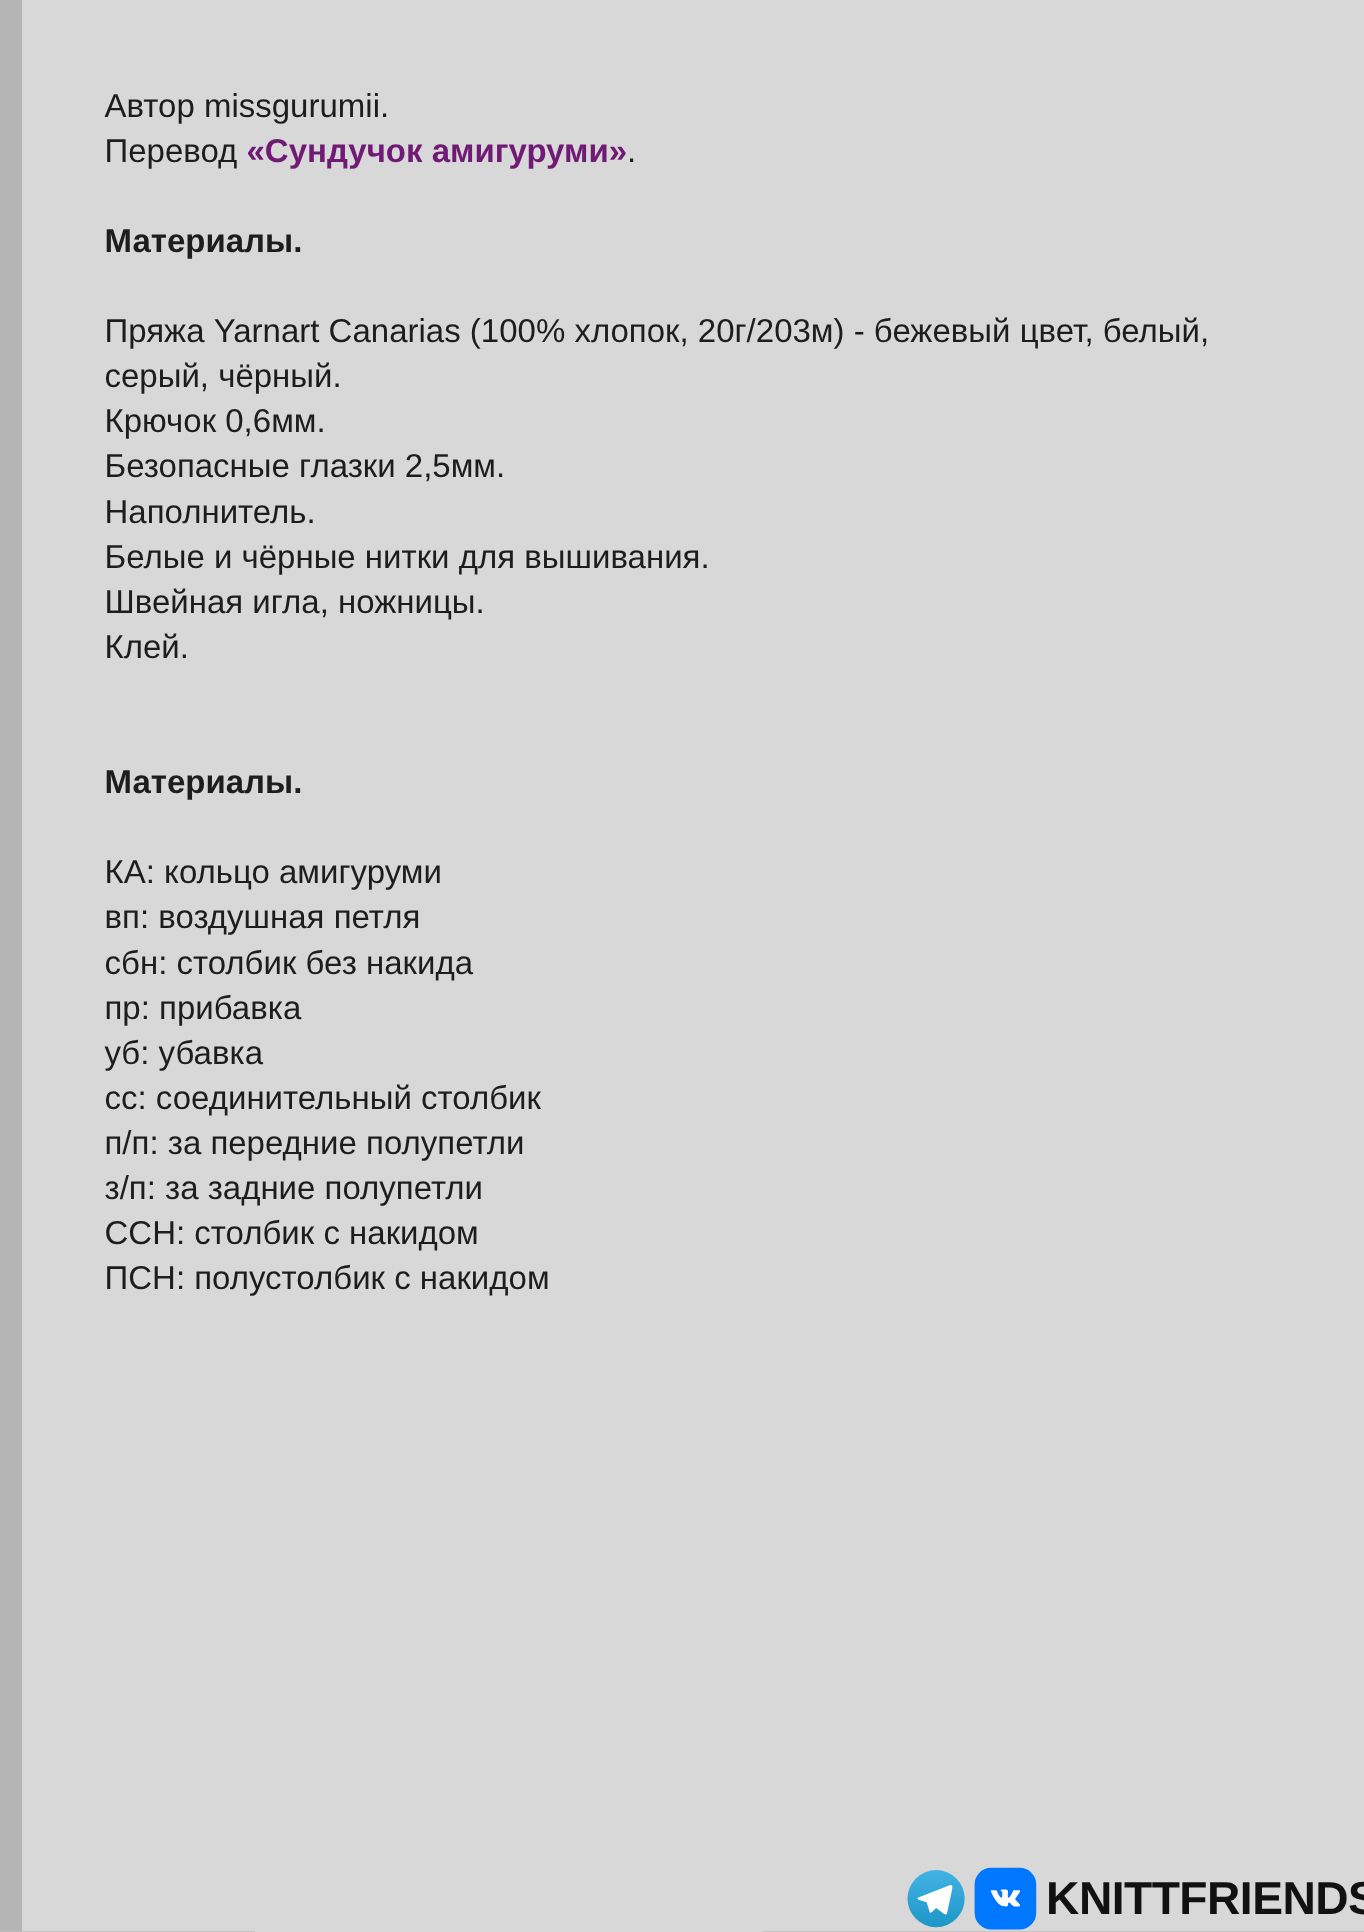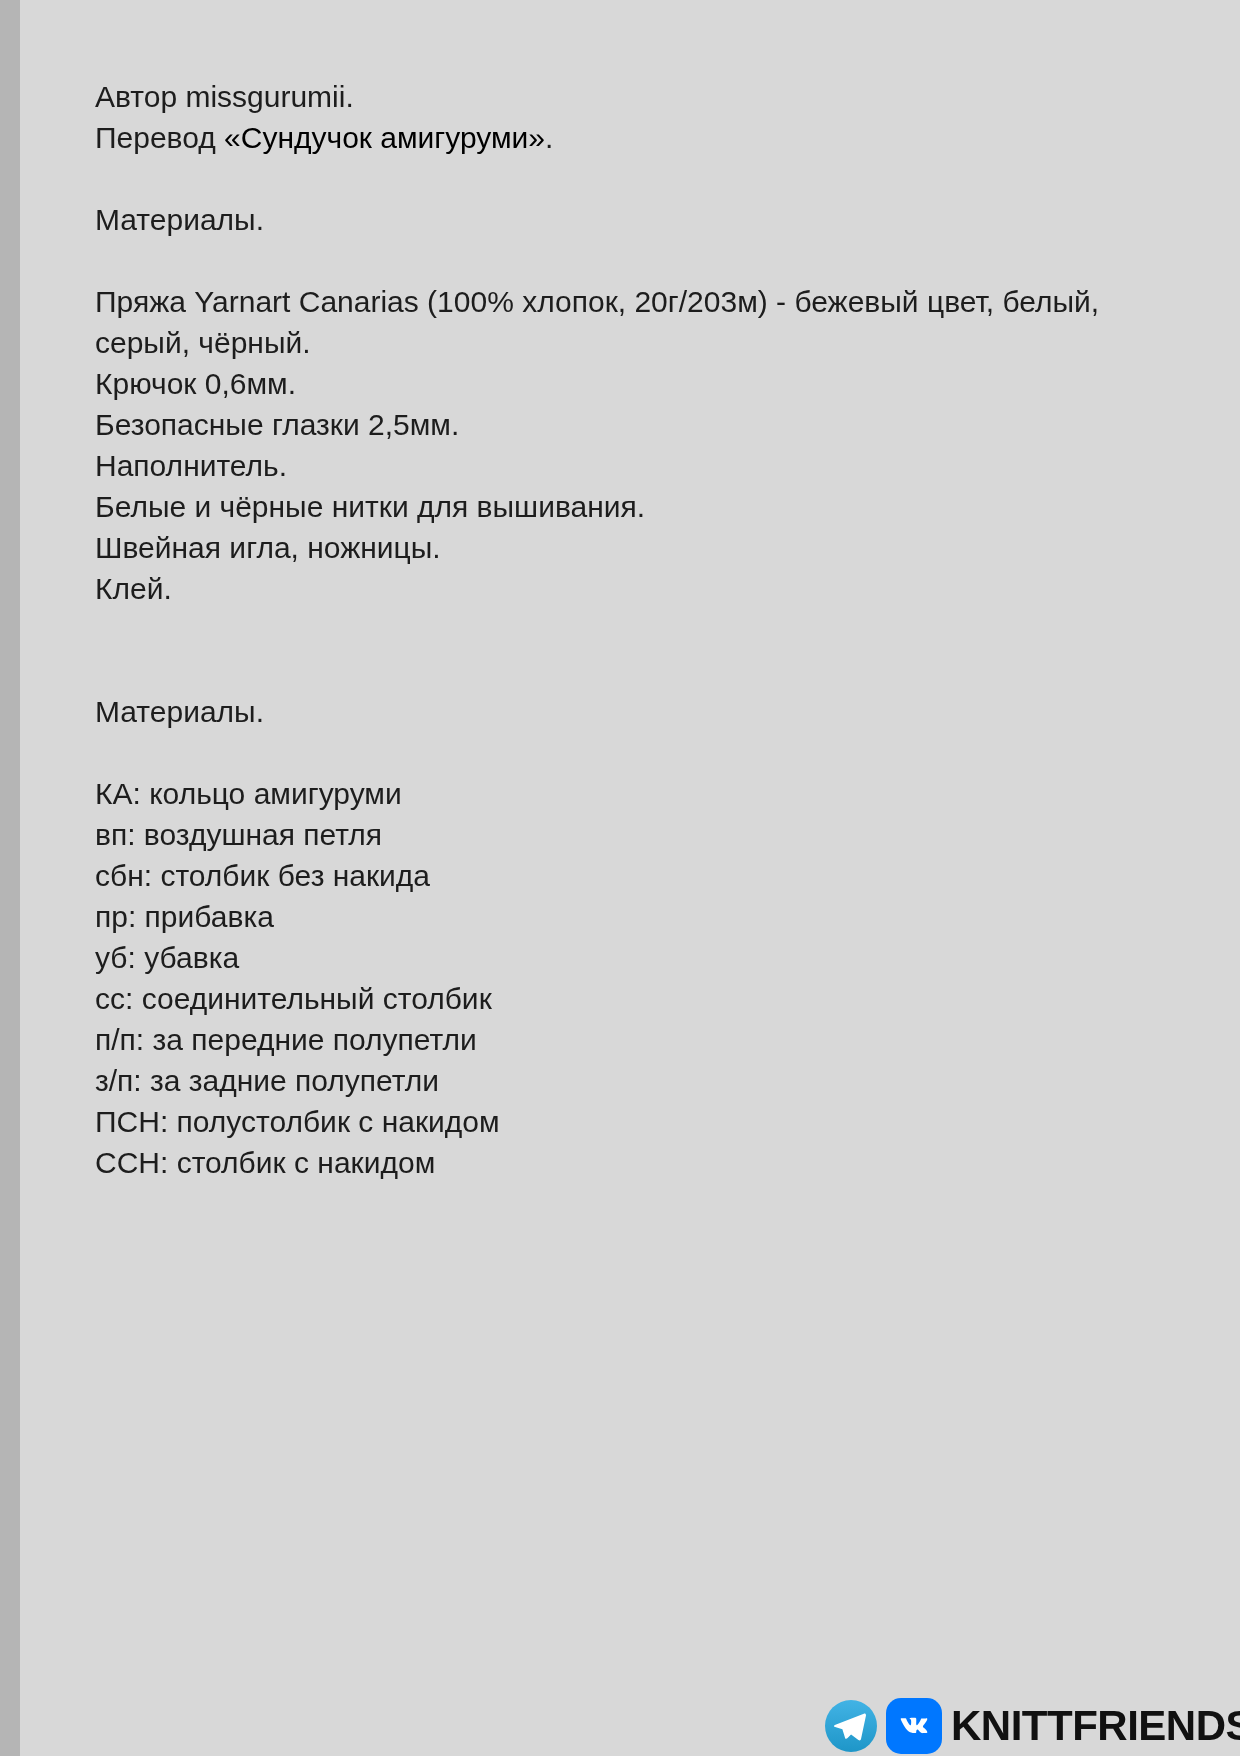--- a/index.html
+++ b/index.html
@@ -19,24 +19,24 @@
     left: 75px;
     top: 76px;
     right: 20px;
   }
   .line {
     height: 41px;
     line-height: 41px;
     font-size: 30px;
     white-space: nowrap;
   }
-  .line.bold { font-weight: normal; }
+  .line.bold { font-weight: bold; }
   .purple {
-    color: #000000;
-    font-weight: normal;
+    color: #701a75;
+    font-weight: bold;
   }
   .footer {
     position: absolute;
     right: 7px;
     bottom: 2px;
     display: flex;
     align-items: center;
     gap: 9px;
   }
   .tg-badge {
@@ -99,22 +99,22 @@
     <div class="line"></div>
 
     <div class="line">КА: кольцо амигуруми</div>
     <div class="line">вп: воздушная петля</div>
     <div class="line">сбн: столбик без накида</div>
     <div class="line">пр: прибавка</div>
     <div class="line">уб: убавка</div>
     <div class="line">сс: соединительный столбик</div>
     <div class="line">п/п: за передние полупетли</div>
     <div class="line">з/п: за задние полупетли</div>
+    <div class="line">ССН: столбик с накидом</div>
     <div class="line">ПСН: полустолбик с накидом</div>
-    <div class="line">ССН: столбик с накидом</div>
 
   </div>
 
   <div class="footer">
     <span class="tg-badge">
       <svg viewBox="0 0 24 24" aria-hidden="true">
         <path fill="#ffffff" d="M23.91 3.79L20.3 20.84c-.25 1.21-.98 1.5-2 .94l-5.5-4.07-2.66 2.57c-.3.3-.55.56-1.1.56-.72 0-.6-.27-.84-.95L6.3 13.7l-5.45-1.7c-1.18-.35-1.19-1.16.26-1.75l21.26-8.2c.97-.43 1.9.24 1.54 1.74z"></path>
       </svg>
     </span>
     <span class="vk-badge">

